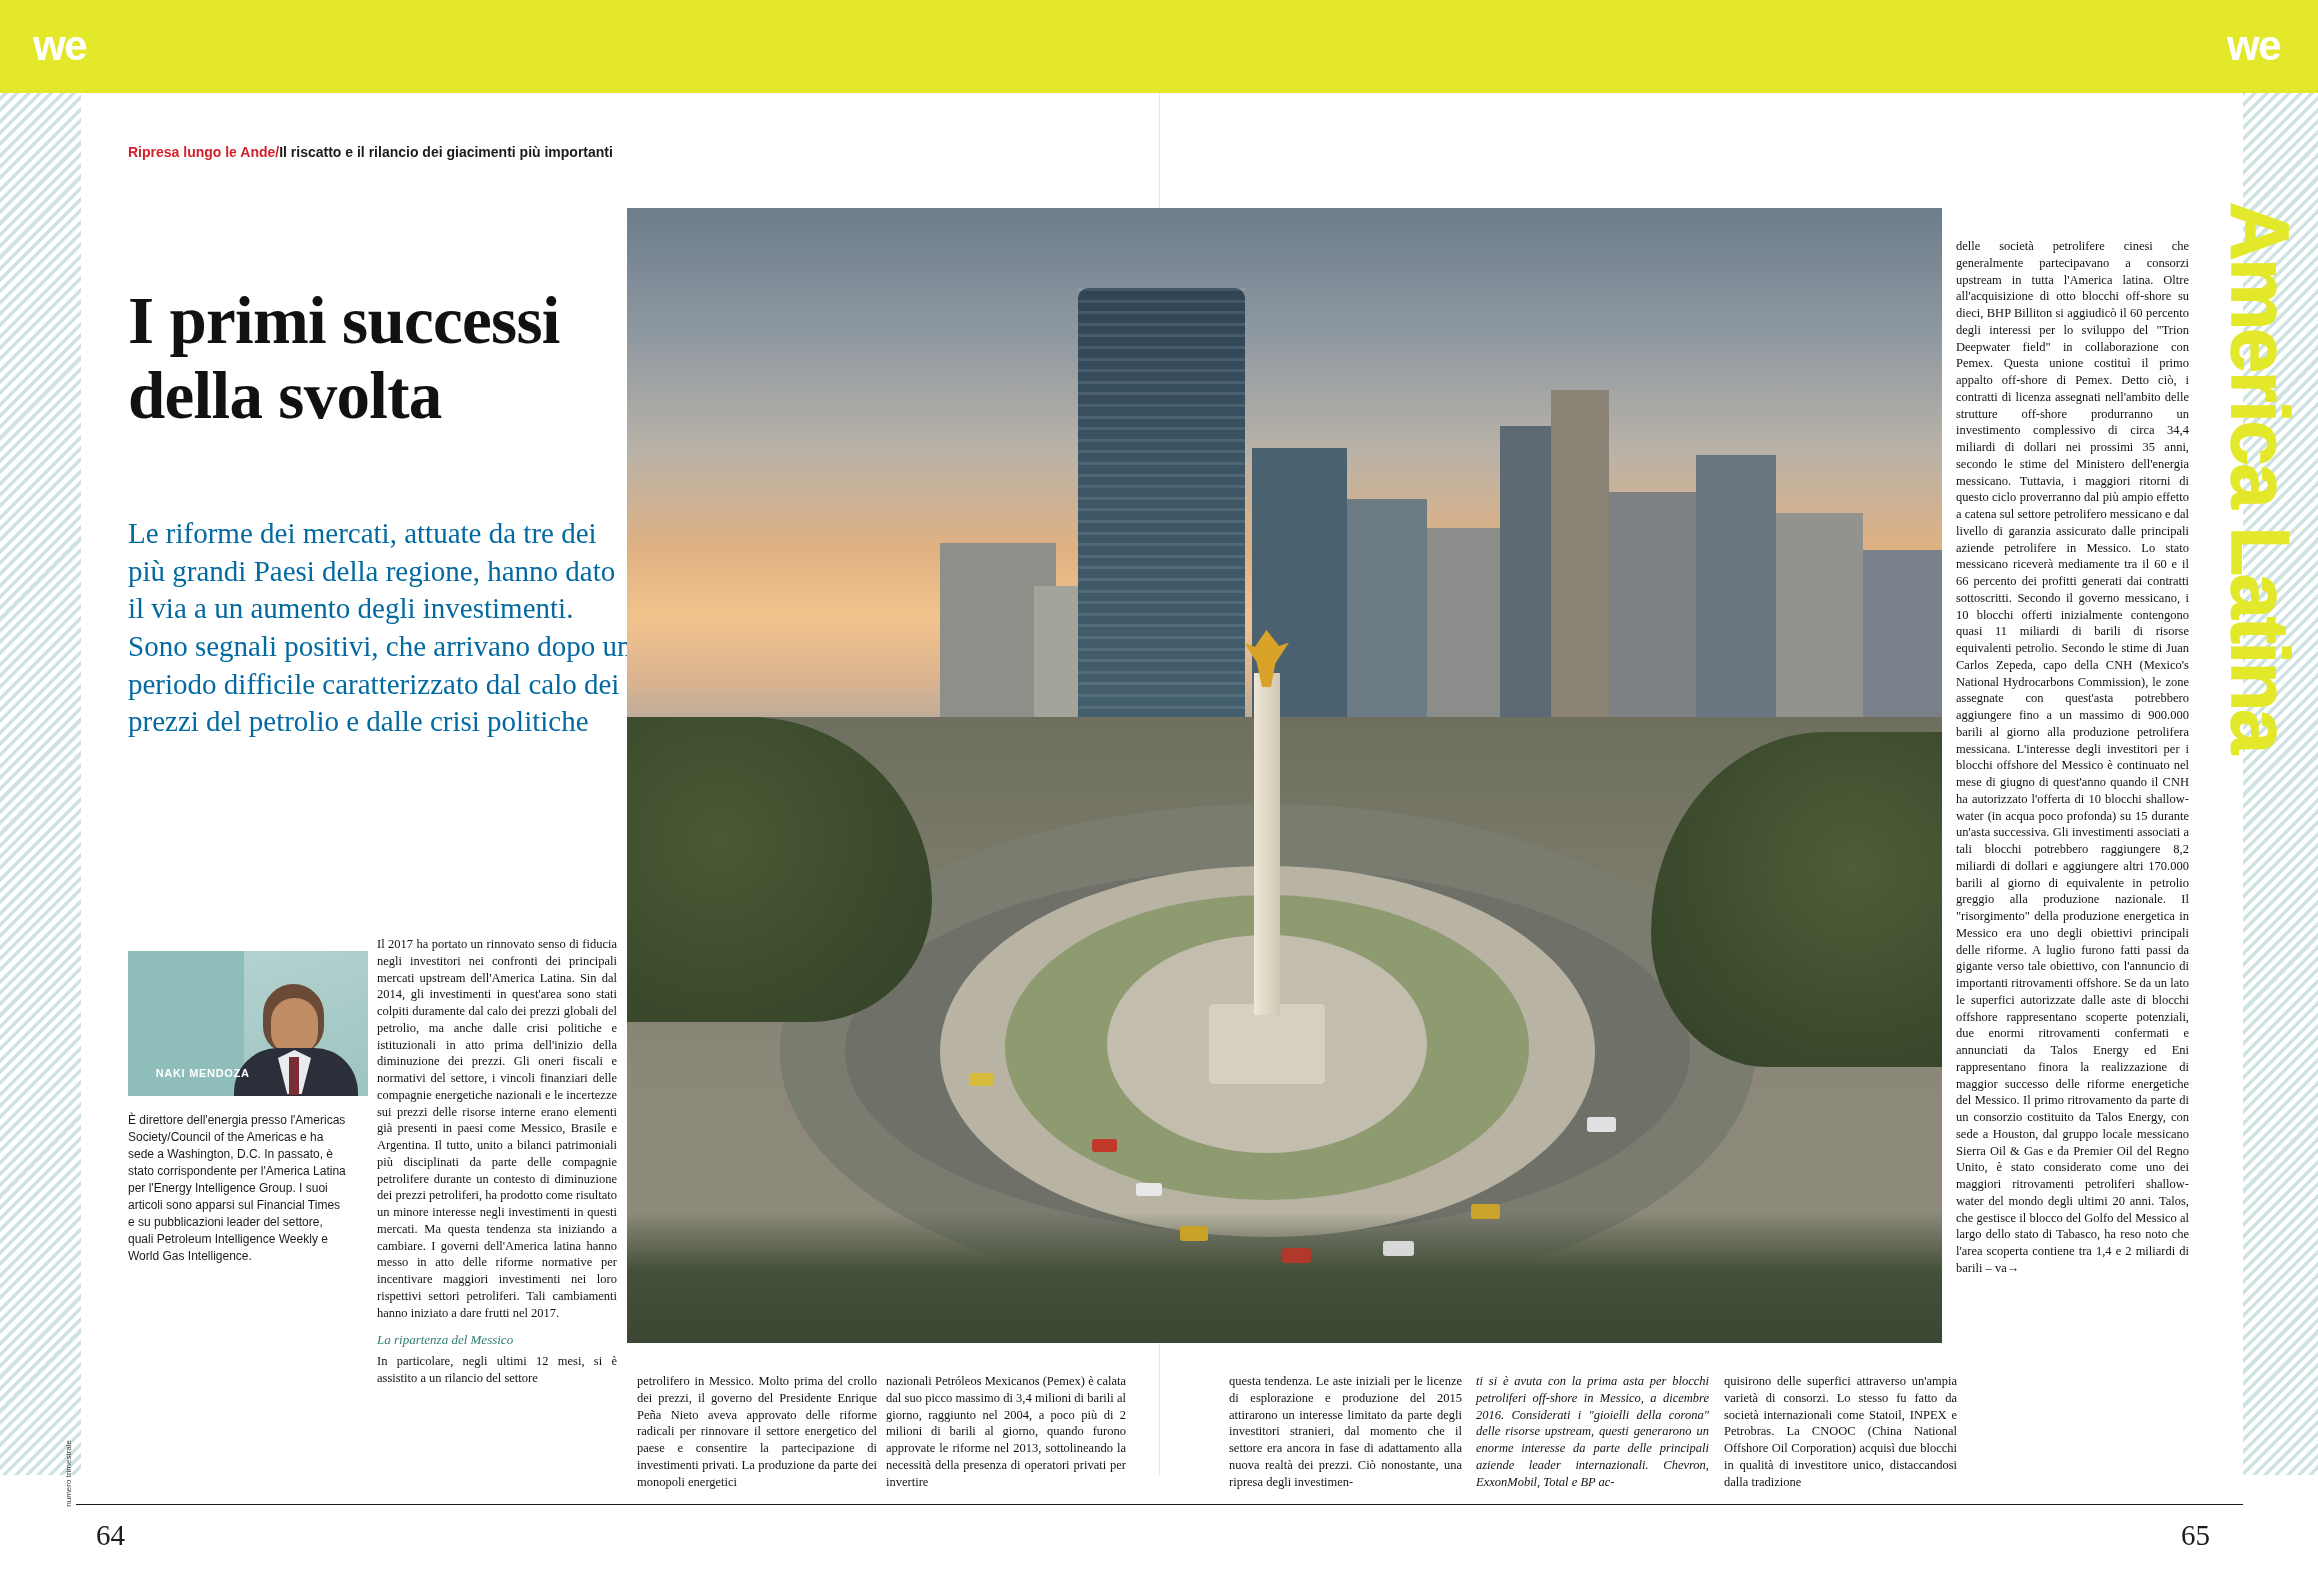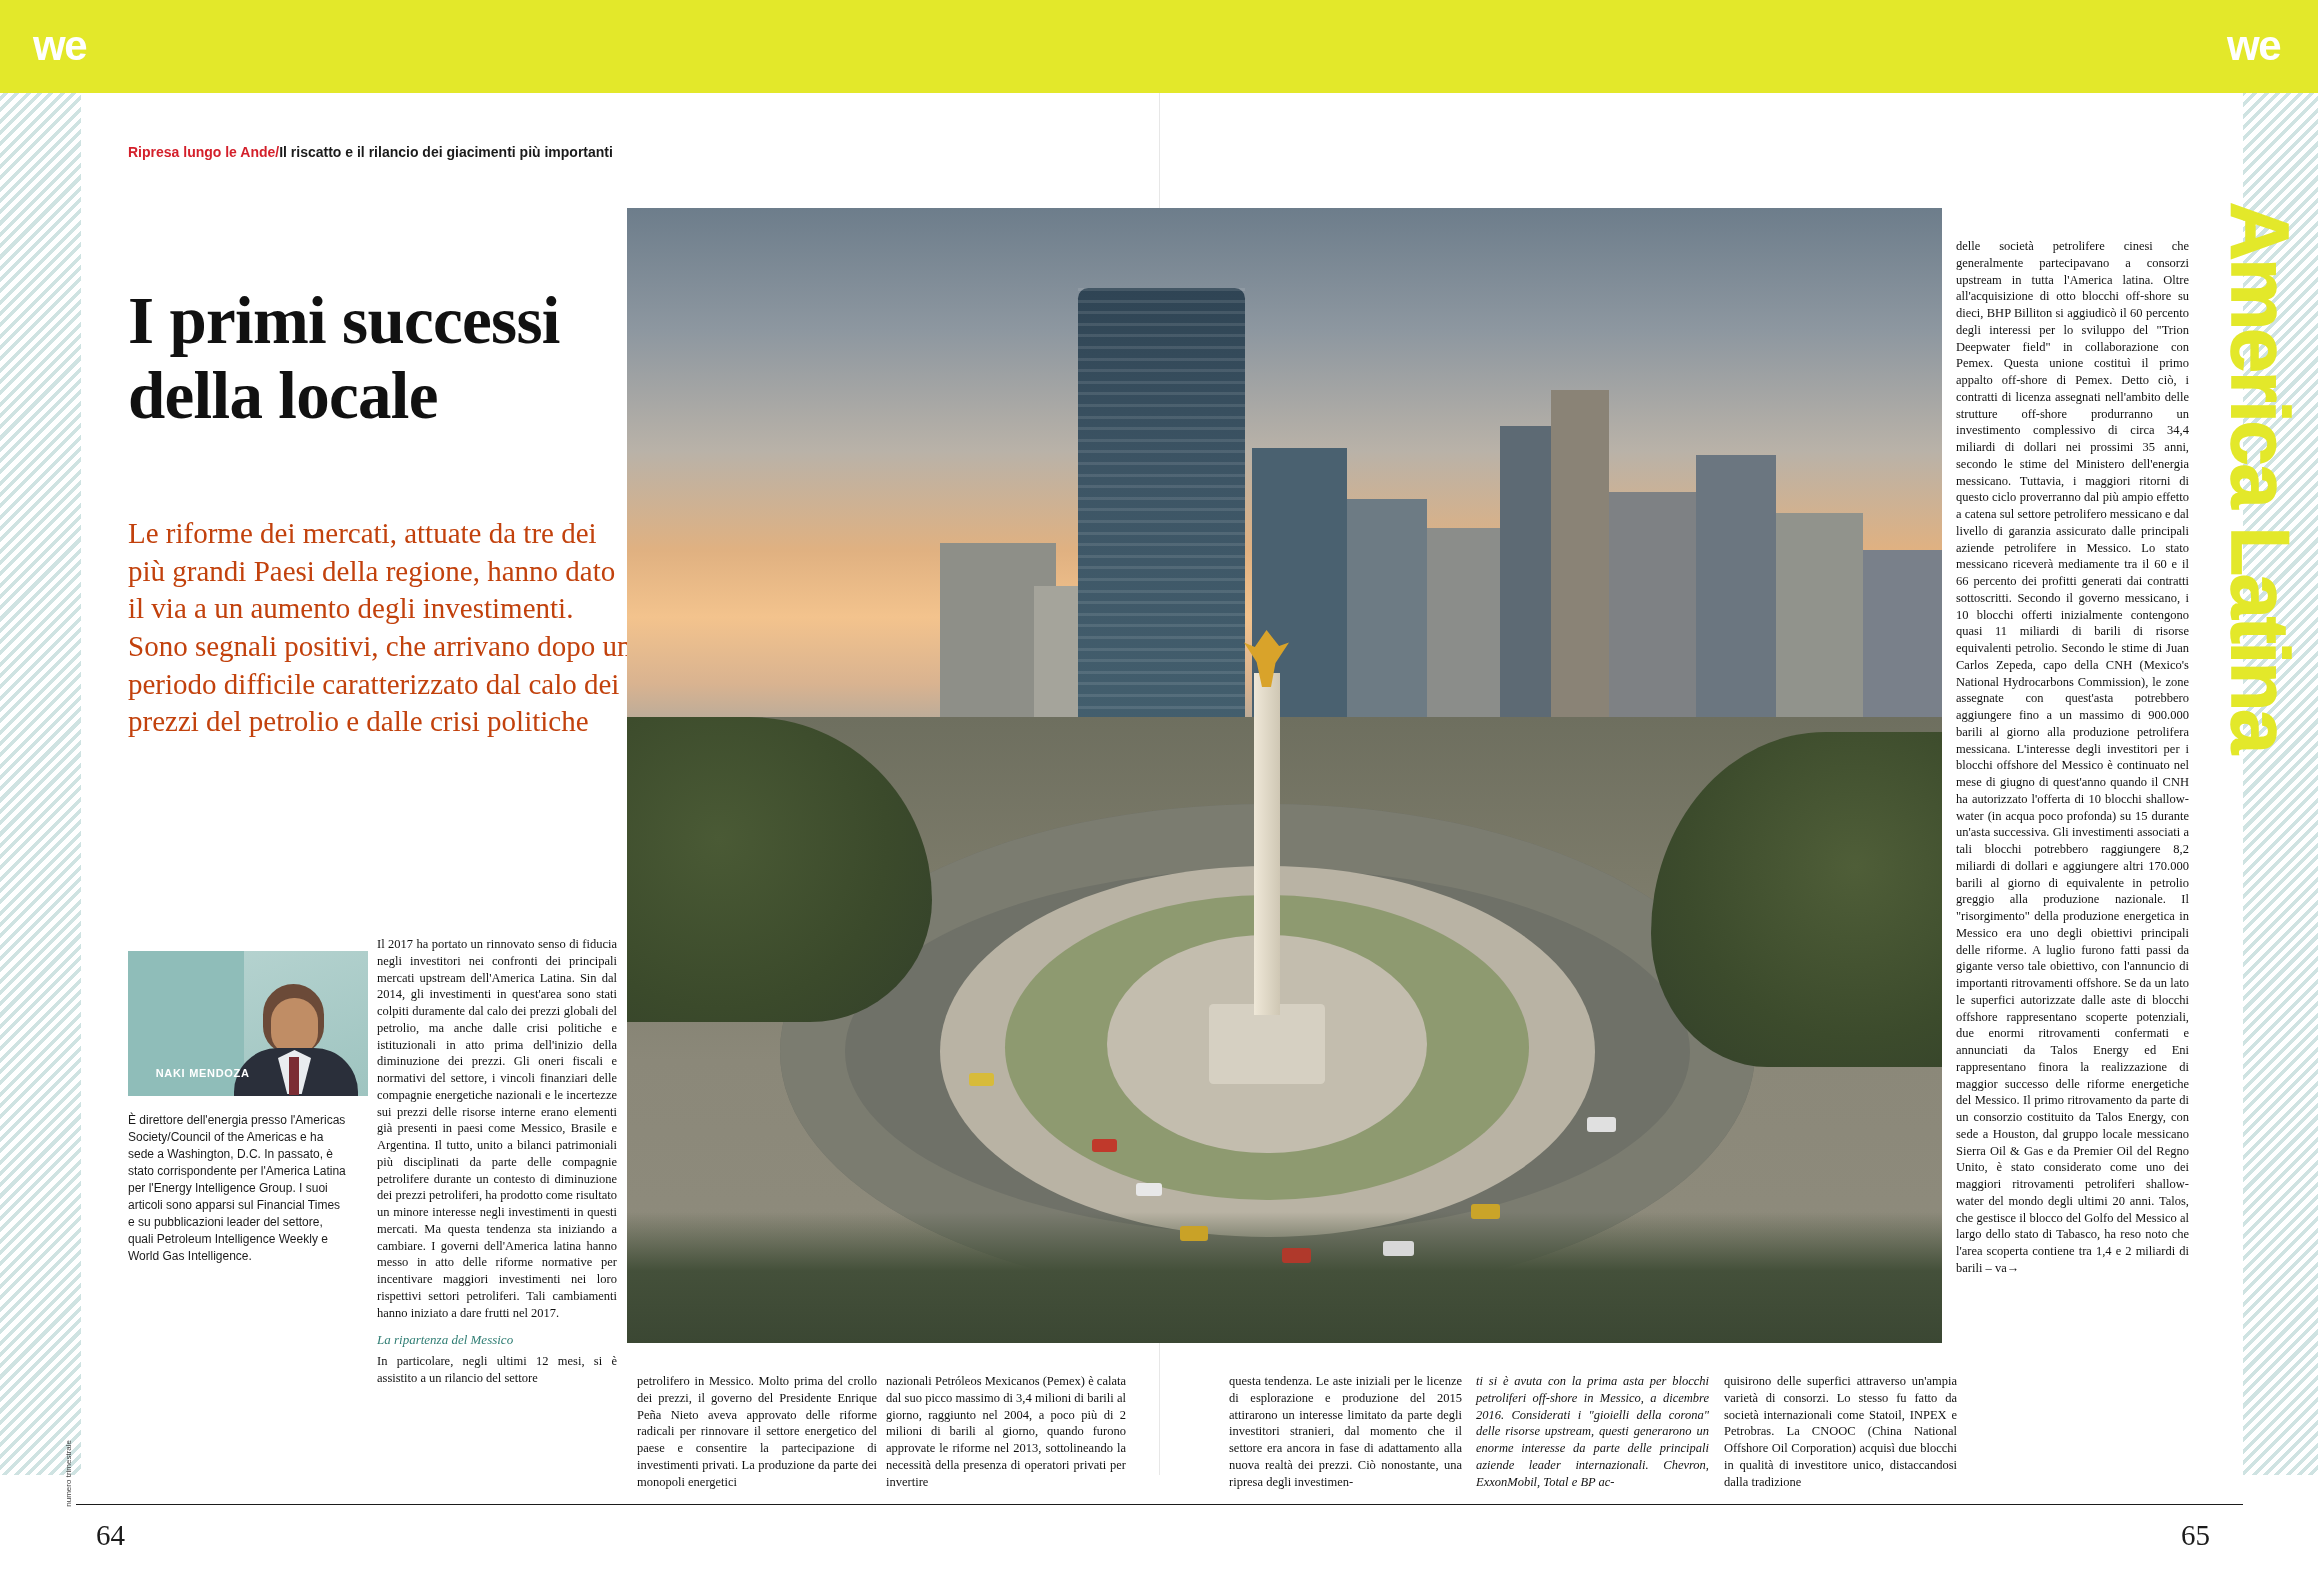--- a/index.html
+++ b/index.html
@@ -94,21 +94,21 @@
   }
 
   .standfirst {
     position: absolute;
     left: 128px;
     top: 422px;
     width: 509px;
     font-family: "Liberation Serif", serif;
     font-size: 29px;
     line-height: 1.3;
-    color: #c2410c;
+    color: #0369a1;
   }
 
   
   .author-wrap {
     position: absolute;
     left: 128px;
     top: 858px;
     width: 240px;
   }
   .author-photo {
@@ -383,21 +383,21 @@
 <div class="page">
 
   <div class="hatch left"></div>
   <div class="hatch right"></div>
   <div class="gutter-mid"></div>
 
   <div class="kicker">
     <span class="red">Ripresa lungo le Ande/</span><span>Il riscatto e il rilancio dei giacimenti più importanti</span>
   </div>
 
-  <h1 class="headline">I primi successi della locale</h1>
+  <h1 class="headline">I primi successi della svolta</h1>
 
   <div class="standfirst">Le riforme dei mercati, attuate da tre dei più grandi Paesi della regione, hanno dato il via a un aumento degli investimenti. Sono segnali positivi, che arrivano dopo un periodo difficile caratterizzato dal calo dei prezzi del petrolio e dalle crisi politiche</div>
 
   <div class="author-wrap">
     <div class="author-photo">
       <div class="teal-left"></div>
       <div class="head"></div>
       <div class="face"></div>
       <div class="body"></div>
       <div class="shirt"></div>

